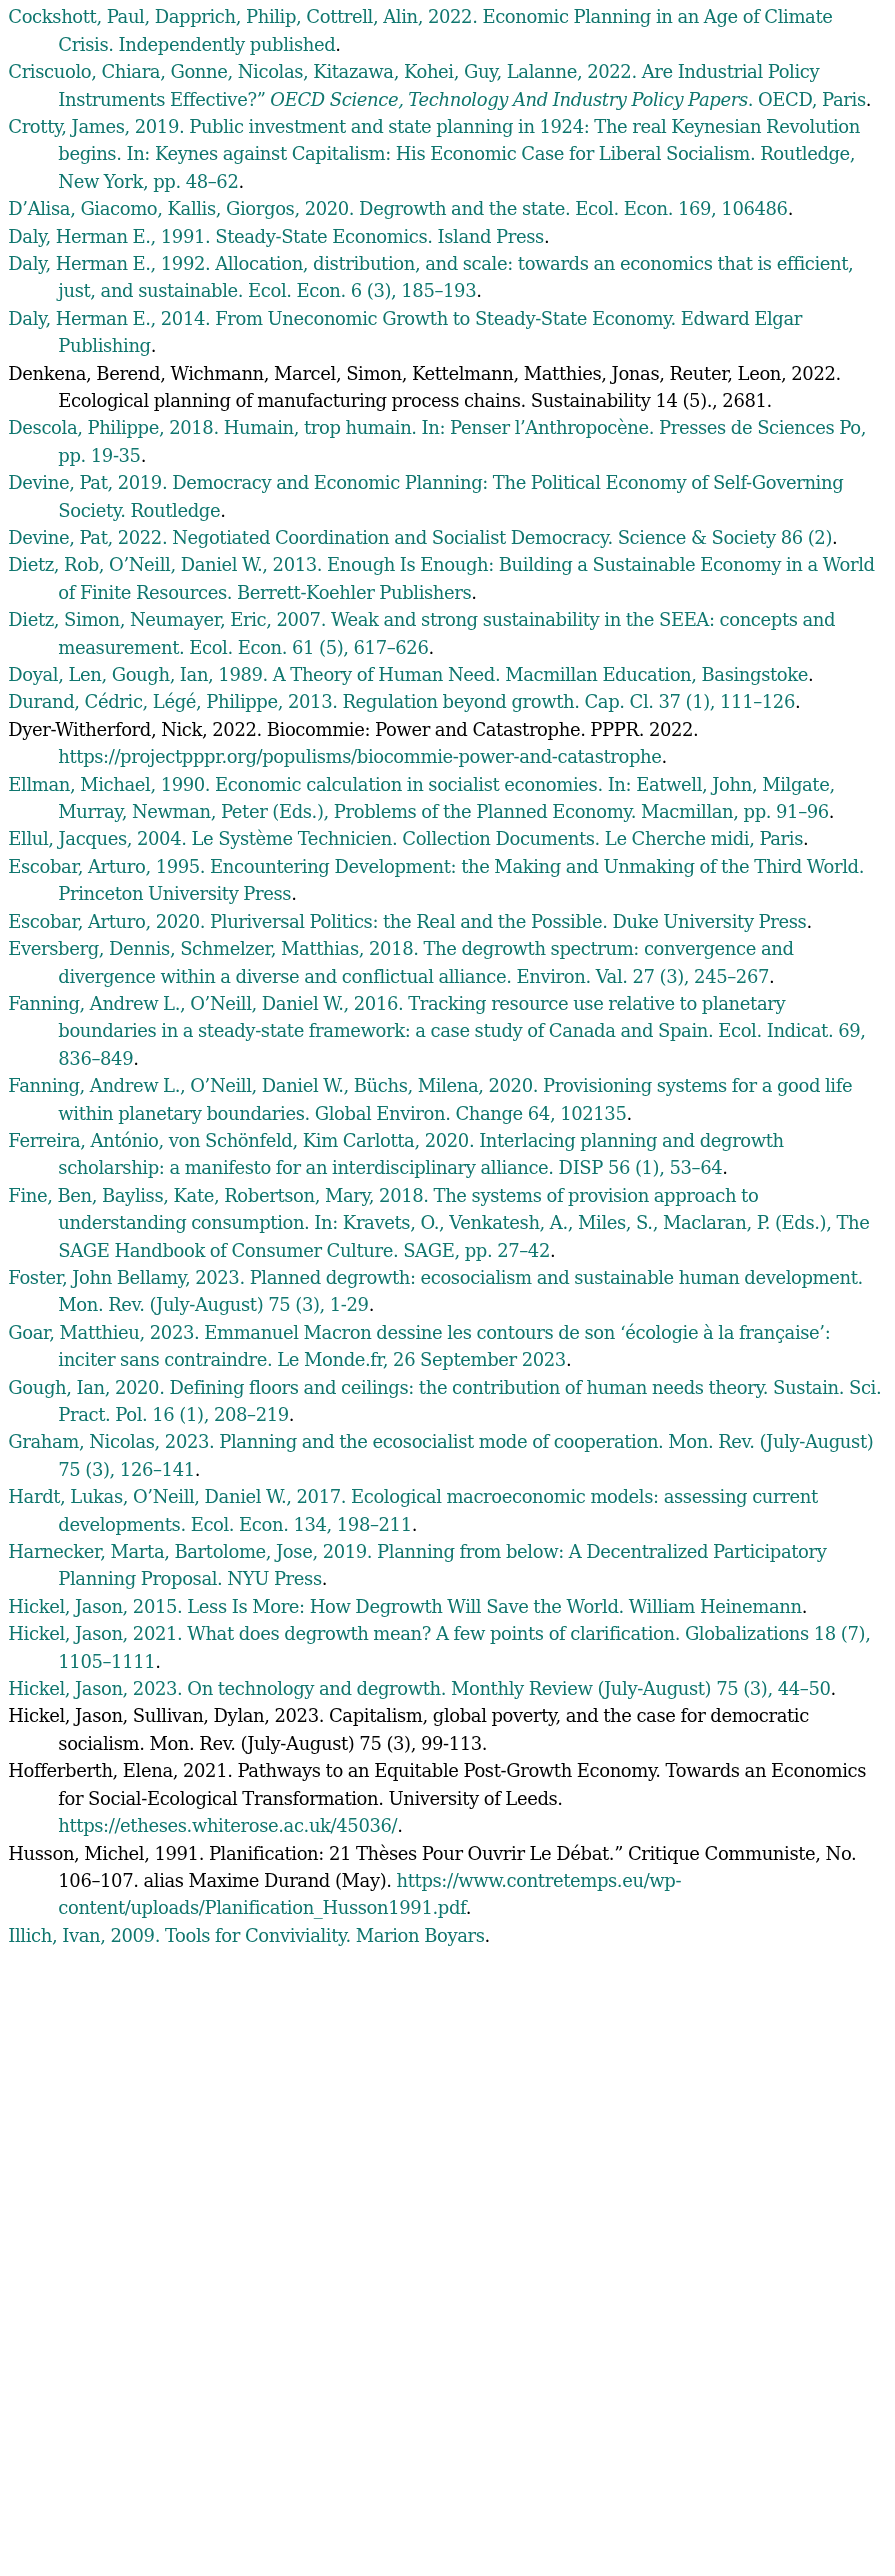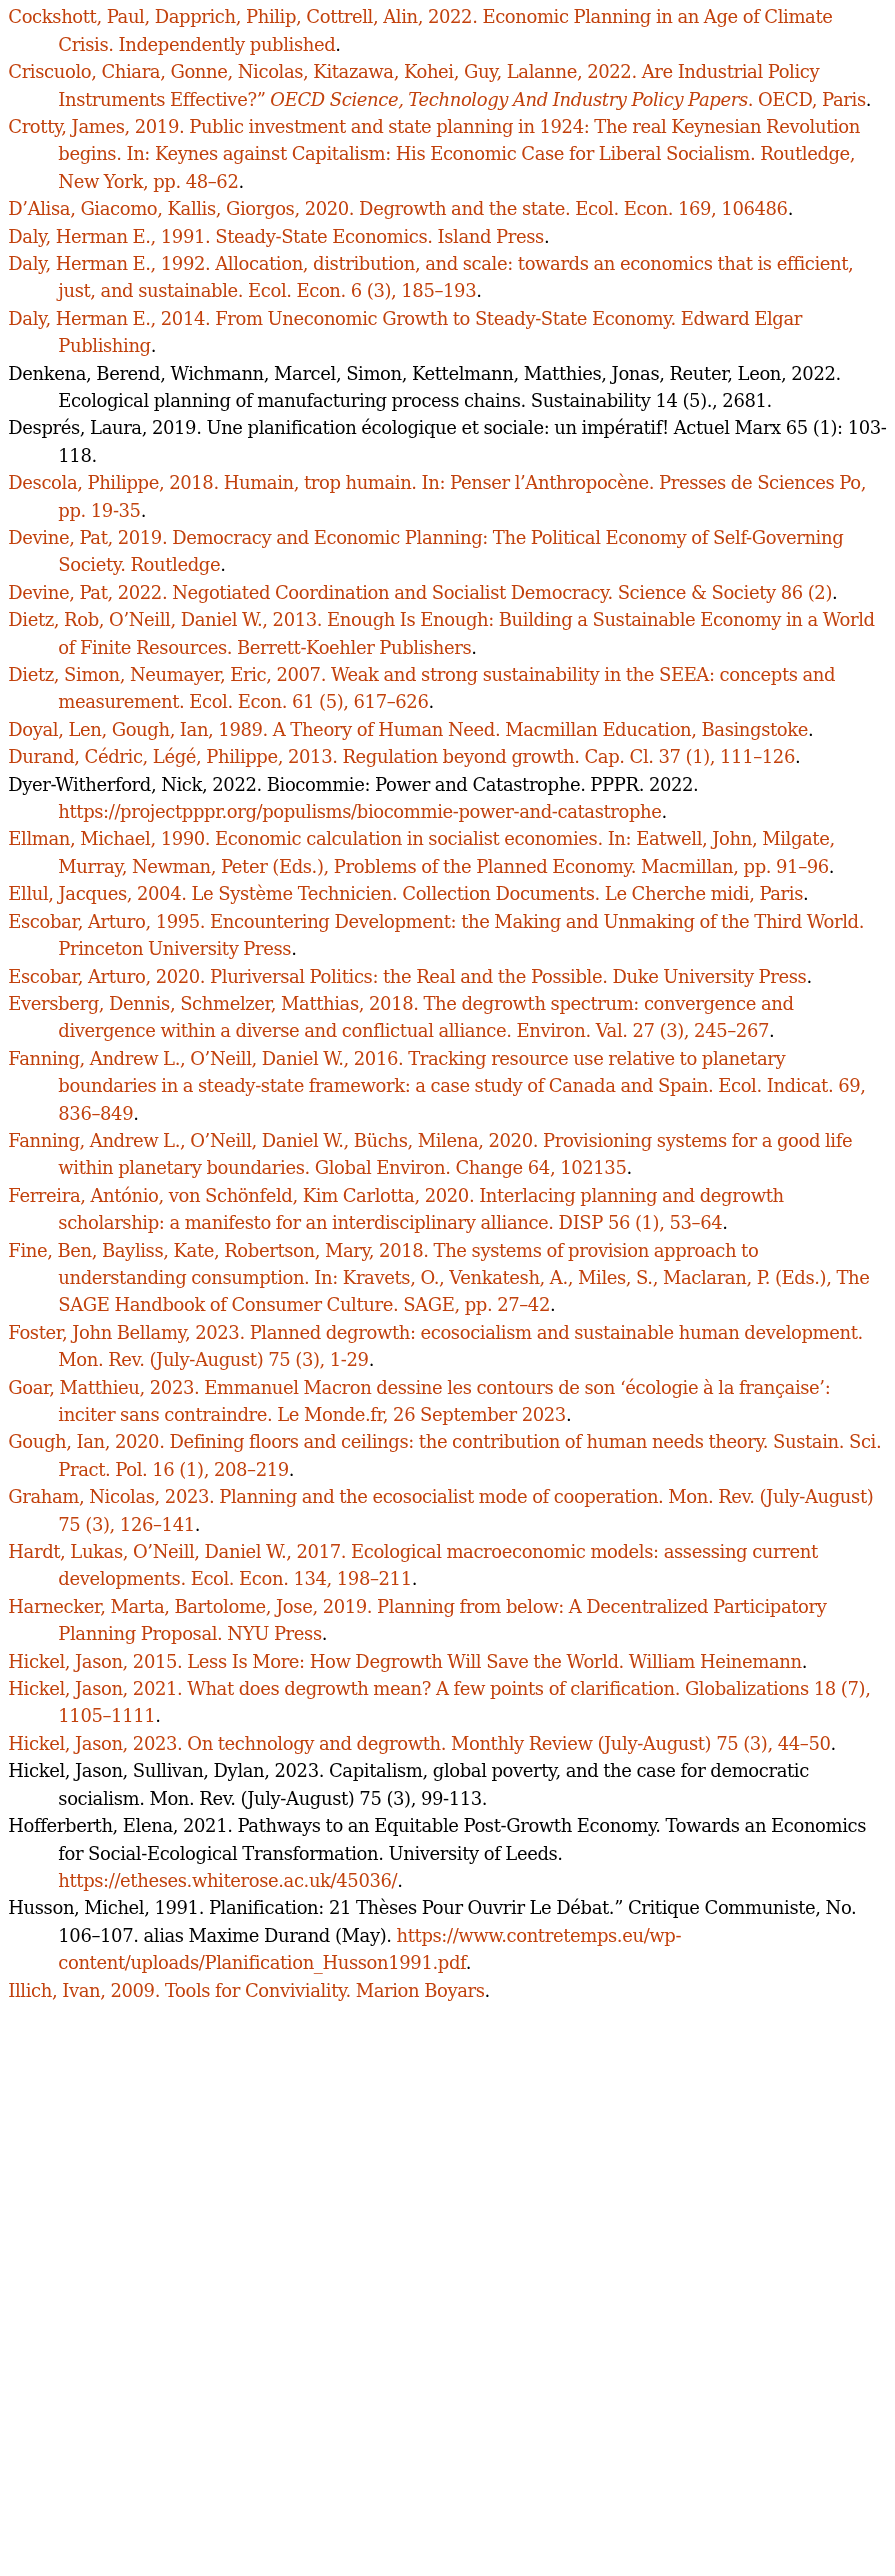--- a/index.html
+++ b/index.html
@@ -16,37 +16,36 @@
   }
   .ref {
     font-size: 18px;
     line-height: 27.4px;
     color: #000000;
     padding-left: 50px;
     text-indent: -50px;
     letter-spacing: -0.4px;
     word-spacing: -0.4px;
   }
-  .ref .lnk { color: #c2410c; }
+  .ref .lnk { color: #0f766e; }
   .ref .it { font-style: italic; }
   .ref .plain { color: #000000; }
 </style>
 </head>
 <body>
 
 <ul class="refs" id="refs">
     <li class="ref"><span class="lnk">Cockshott, Paul, Dapprich, Philip, Cottrell, Alin, 2022. Economic Planning in an Age of Climate Crisis. Independently published</span><span class="plain">.</span></li>
     <li class="ref"><span class="lnk">Criscuolo, Chiara, Gonne, Nicolas, Kitazawa, Kohei, Guy, Lalanne, 2022. Are Industrial Policy Instruments Effective?” </span><span class="lnk it">OECD Science, Technology And Industry Policy Papers</span><span class="lnk">. OECD, Paris</span><span class="plain">.</span></li>
     <li class="ref"><span class="lnk">Crotty, James, 2019. Public investment and state planning in 1924: The real Keynesian Revolution begins. In: Keynes against Capitalism: His Economic Case for Liberal Socialism. Routledge, New York, pp. 48–62</span><span class="plain">.</span></li>
     <li class="ref"><span class="lnk">D’Alisa, Giacomo, Kallis, Giorgos, 2020. Degrowth and the state. Ecol. Econ. 169, 106486</span><span class="plain">.</span></li>
     <li class="ref"><span class="lnk">Daly, Herman E., 1991. Steady-State Economics. Island Press</span><span class="plain">.</span></li>
     <li class="ref"><span class="lnk">Daly, Herman E., 1992. Allocation, distribution, and scale: towards an economics that is efficient, just, and sustainable. Ecol. Econ. 6 (3), 185–193</span><span class="plain">.</span></li>
     <li class="ref"><span class="lnk">Daly, Herman E., 2014. From Uneconomic Growth to Steady-State Economy. Edward Elgar Publishing</span><span class="plain">.</span></li>
     <li class="ref"><span class="plain">Denkena, Berend, Wichmann, Marcel, Simon, Kettelmann, Matthies, Jonas, Reuter, Leon, 2022. Ecological planning of manufacturing process chains. Sustainability 14 (5)., 2681.</span></li>
-    <li class="ref"><span class="plain">Després, Laura, 2019. Une planification écologique et sociale: un impératif! Actuel Marx 65 (1): 103-118.</span></li>
     <li class="ref"><span class="lnk">Descola, Philippe, 2018. Humain, trop humain. In: Penser l’Anthropocène. Presses de Sciences Po, pp. 19-35</span><span class="plain">.</span></li>
     <li class="ref"><span class="lnk">Devine, Pat, 2019. Democracy and Economic Planning: The Political Economy of Self-Governing Society. Routledge</span><span class="plain">.</span></li>
     <li class="ref"><span class="lnk">Devine, Pat, 2022. Negotiated Coordination and Socialist Democracy. Science &amp; Society 86 (2)</span><span class="plain">.</span></li>
     <li class="ref"><span class="lnk">Dietz, Rob, O’Neill, Daniel W., 2013. Enough Is Enough: Building a Sustainable Economy in a World of Finite Resources. Berrett-Koehler Publishers</span><span class="plain">.</span></li>
     <li class="ref"><span class="lnk">Dietz, Simon, Neumayer, Eric, 2007. Weak and strong sustainability in the SEEA: concepts and measurement. Ecol. Econ. 61 (5), 617–626</span><span class="plain">.</span></li>
     <li class="ref"><span class="lnk">Doyal, Len, Gough, Ian, 1989. A Theory of Human Need. Macmillan Education, Basingstoke</span><span class="plain">.</span></li>
     <li class="ref"><span class="lnk">Durand, Cédric, Légé, Philippe, 2013. Regulation beyond growth. Cap. Cl. 37 (1), 111–126</span><span class="plain">.</span></li>
     <li class="ref"><span class="plain">Dyer-Witherford, Nick, 2022. Biocommie: Power and Catastrophe. PPPR. 2022. </span><span class="lnk">https://projectpppr.org/populisms/biocommie-power-and-catastrophe</span><span class="plain">.</span></li>
     <li class="ref"><span class="lnk">Ellman, Michael, 1990. Economic calculation in socialist economies. In: Eatwell, John, Milgate, Murray, Newman, Peter (Eds.), Problems of the Planned Economy. Macmillan, pp. 91–96</span><span class="plain">.</span></li>
     <li class="ref"><span class="lnk">Ellul, Jacques, 2004. Le Système Technicien. Collection Documents. Le Cherche midi, Paris</span><span class="plain">.</span></li>

